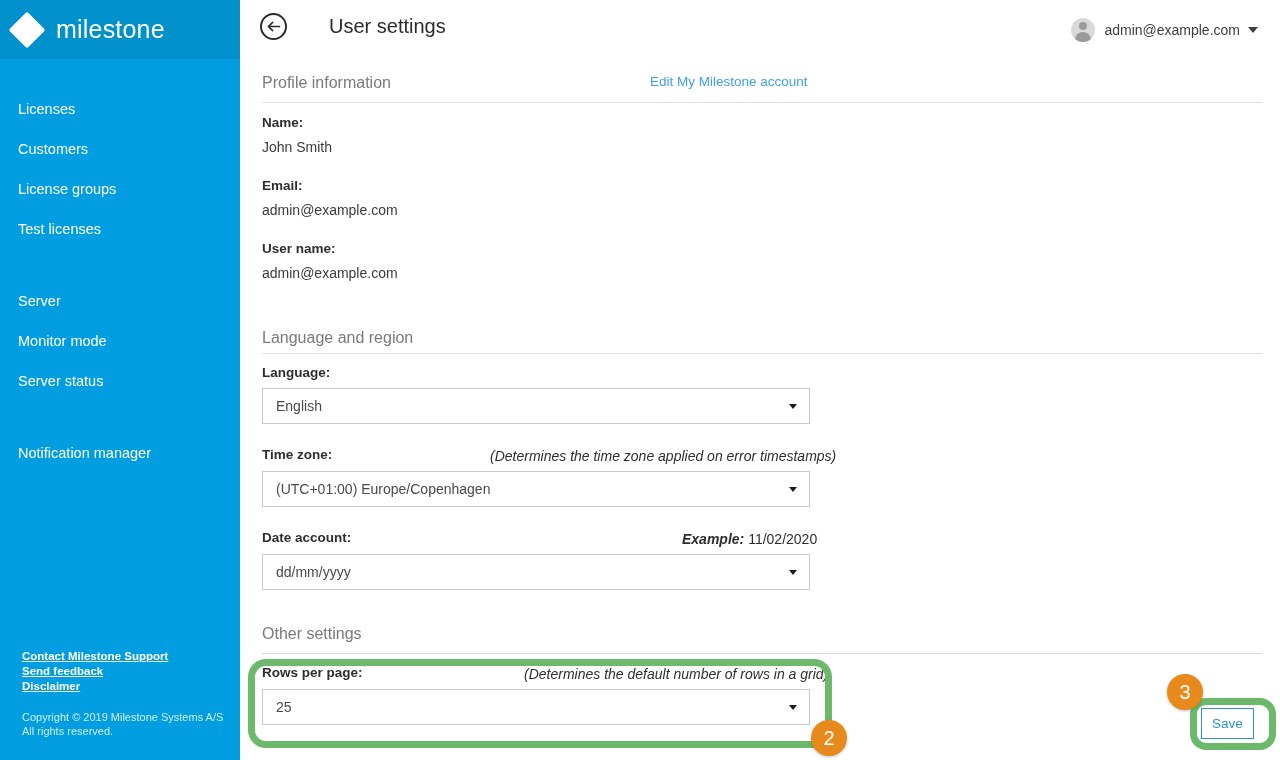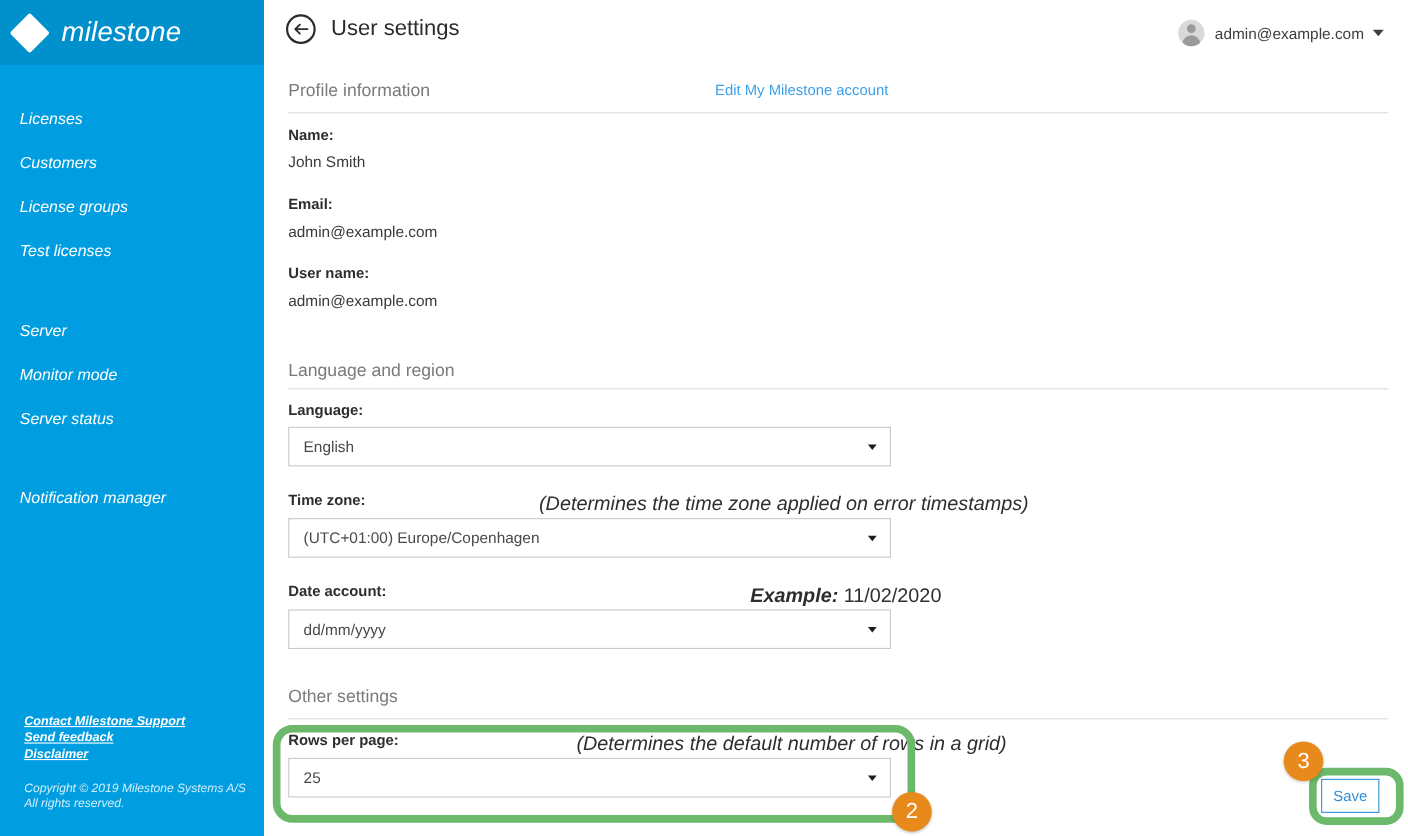--- a/index.html
+++ b/index.html
@@ -16,21 +16,20 @@
     position: relative;
   }
 
   
   #sidebar {
     position: absolute;
     left: 0; top: 0;
     width: 240px;
     height: 760px;
     background: #009ee0;
-    font-style: italic;
   }
   #sidebar-header {
     height: 59px;
     background: #0090cc;
     display: flex;
     align-items: center;
     padding-left: 14px;
     box-sizing: border-box;
   }
   .logo-diamond {
@@ -95,20 +94,21 @@
     left: 240px; top: 0;
     width: 1040px;
     height: 58px;
   }
   #page-head {
     position: absolute;
     left: 20px;
     top: 13px;
     display: flex;
     align-items: center;
+    gap: 28px;
   }
   .back-circle {
     width: 27px;
     height: 27px;
     border: 2px solid #2b2b2b;
     border-radius: 50%;
     box-sizing: border-box;
     display: flex;
     align-items: center;
     justify-content: center;
@@ -207,21 +207,21 @@
   }
   .fld-value {
     position: absolute;
     left: 22px;
     font-size: 14px;
     color: #3a3a3a;
     white-space: nowrap;
   }
   .hint {
     position: absolute;
-    font-size: 18px;
+    font-size: 14px;
     font-style: italic;
     color: #2e2e2e;
     white-space: nowrap;
   }
   .hint b { font-style: italic; font-weight: bold; }
   .hint .plain { font-style: normal; }
 
   #edit-account-link {
     position: absolute;
     left: 410px;

